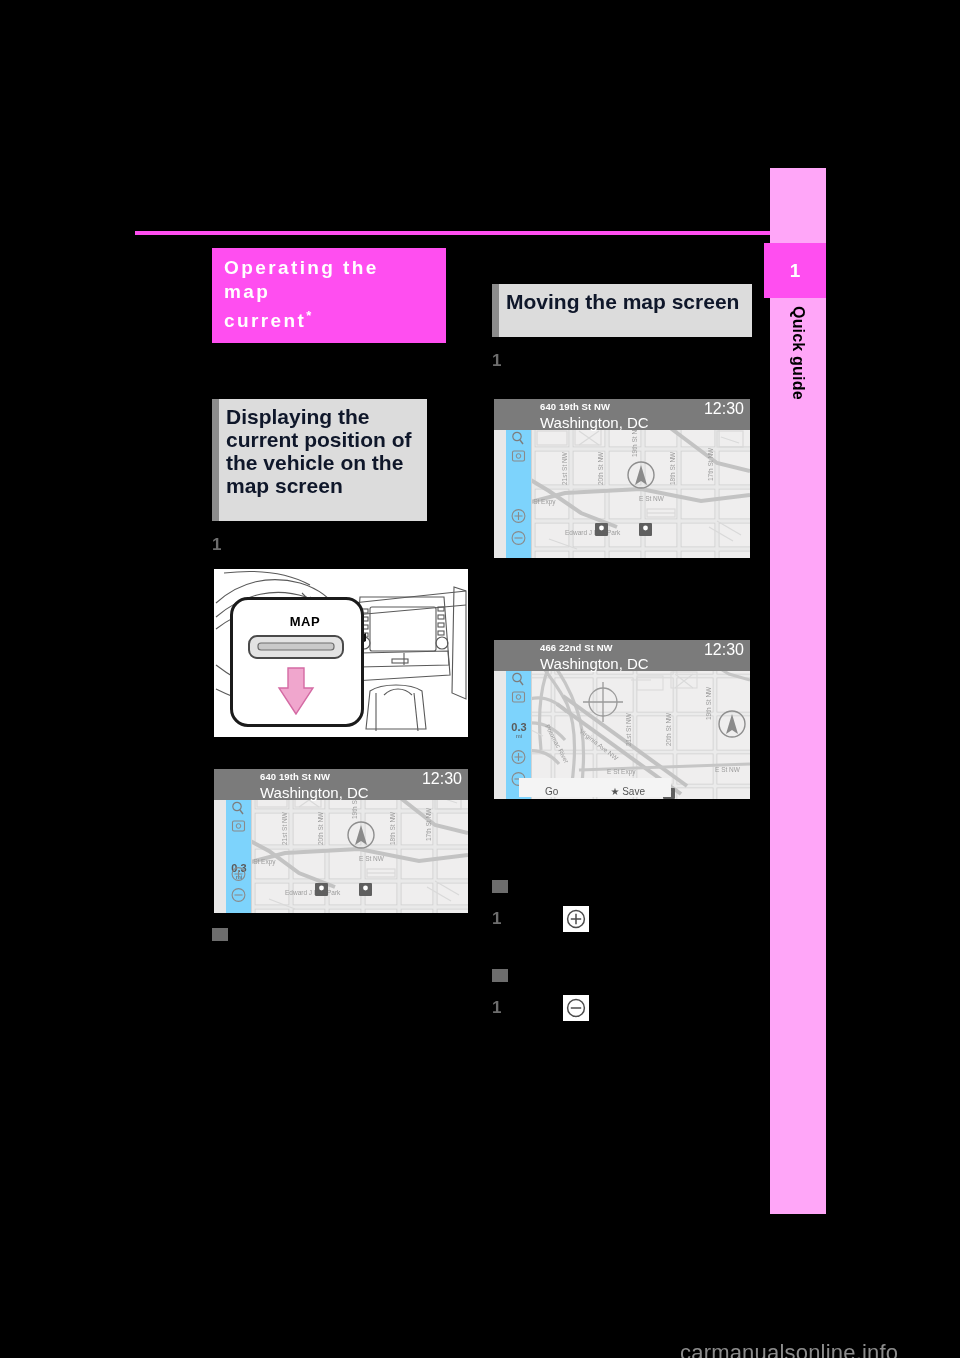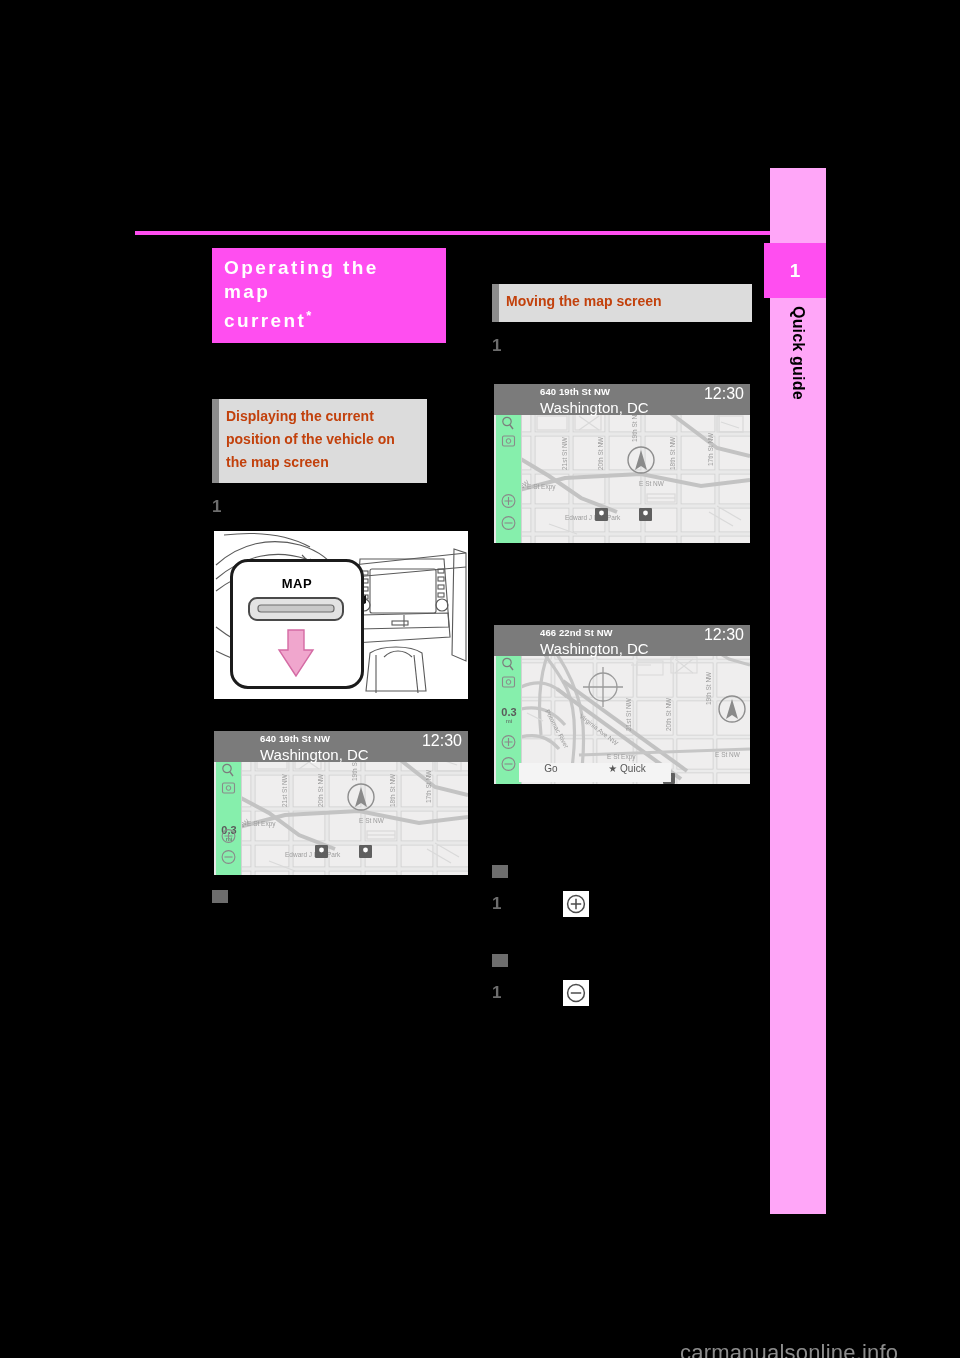--- a/index.html
+++ b/index.html
@@ -30,22 +30,22 @@
   .col-left{position:absolute;left:212px;top:248px;width:258px;}
   .col-right{position:absolute;left:492px;top:248px;width:260px;}
 
   
   .sec-title{background:#ff4ef0;color:#fff;font-weight:bold;font-size:19px;
              line-height:24px;letter-spacing:2.4px;padding:8px 14px 10px 12px;
              width:234px;box-sizing:border-box;}
   .sec-title sup{font-size:13px;letter-spacing:0;vertical-align:super;}
 
   
-  .sub-head{position:relative;background:#dcdcdc;color:#c2410c;font-weight:bold;
-            font-size:14px;line-height:23px;padding:6px 8px 9px 14px;
+  .sub-head{position:relative;background:#dcdcdc;color:#0f172a;font-weight:bold;
+            font-size:21px;line-height:23px;padding:6px 8px 24px 14px;
             box-sizing:border-box;}
   .sub-head::before{content:"";position:absolute;left:0;top:0;bottom:0;width:7px;
             background:#8c8c8c;}
   .sub-head-r{width:260px;}
   .sub-head-l{width:215px;}
 
   
   .step{color:#6d6d6d;font-weight:bold;font-size:17px;line-height:20px;}
   .bullet{width:16px;height:13px;background:#6d6d6d;display:inline-block;}
 
@@ -58,36 +58,36 @@
 
   
   .nav{position:relative;background:#e8e8e8;overflow:hidden;}
   .nav-bar{position:absolute;left:0;top:0;right:0;height:31px;background:#7b7b7b;}
   .nav-addr1{position:absolute;left:46px;top:2px;font-size:9.5px;color:#fff;
              font-weight:600;letter-spacing:.1px;white-space:nowrap;}
   .nav-addr2{position:absolute;left:46px;top:15px;font-size:15px;color:#fff;
              font-weight:400;white-space:nowrap;}
   .nav-clock{position:absolute;right:6px;top:1px;font-size:16px;color:#fff;
              font-weight:500;}
-  .nav-side{position:absolute;left:2px;top:0;bottom:0;width:25px;
-            background:#86efac;border-right:1px solid #d2d2d2;}
+  .nav-side{position:absolute;left:12px;top:0;bottom:0;width:25px;
+            background:#7dd3fc;border-right:1px solid #d2d2d2;}
   .nav-map{position:absolute;left:25px;top:0;right:0;bottom:0;background:#efefef;}
   .nav-icn{position:absolute;left:3px;color:#6b6b6b;}
   .nav-scale{position:absolute;left:3px;width:20px;text-align:center;
              font-size:6px;color:#5a5a5a;line-height:7px;}
   .nav-scale b{font-size:11px;display:block;line-height:11px;font-weight:600;}
   .nav-gosave{position:absolute;left:25px;bottom:2px;width:152px;height:19px;
-              background:#f4f4f4;display:flex;align-items:flex-start;
+              background:#f4f4f4;display:flex;align-items:flex-end;
               justify-content:space-around;font-size:10px;color:#555;}
 
   
   .dash{position:relative;background:#fff;}
   .callout{position:absolute;left:16px;top:28px;width:128px;height:124px;
            background:#fff;border:3px solid #1b1b1b;border-radius:18px;}
-  .callout-label{position:absolute;left:0;top:14px;width:128px;text-align:center;
+  .callout-label{position:absolute;left:8px;top:14px;width:128px;text-align:center;
            font-size:13px;font-weight:bold;color:#000;letter-spacing:.6px;}
 
   
   .watermark{position:absolute;left:680px;top:1340px;font-size:22px;
              color:#8c8c8c;letter-spacing:.2px;}
 </style>
 </head>
 <body>
 
 <div class="page">
@@ -507,21 +507,21 @@
           </svg>
           <svg class="nav-icn" style="top:130px" width="19" height="18" viewBox="0 0 19 18">
             <circle cx="9.5" cy="9" r="6.4" fill="none" stroke="#8a8a8a" stroke-width="1.1"></circle>
             <path d="M5.5 9 H13.5" stroke="#8a8a8a" stroke-width="1.1"></path>
           </svg>
         </div>
         <div class="nav-gosave">
           <span>Go</span>
           <span>
             <span>★</span>
-            <span>Quick</span>
+            <span>Save</span>
           </span>
         </div>
         <div class="nav-bar"></div>
         <div class="nav-addr1">466 22nd St NW</div>
         <div class="nav-addr2">Washington, DC</div>
         <div class="nav-clock">12:30</div>
       </div>
     </div>
 
     <div style="height:64px"></div>

